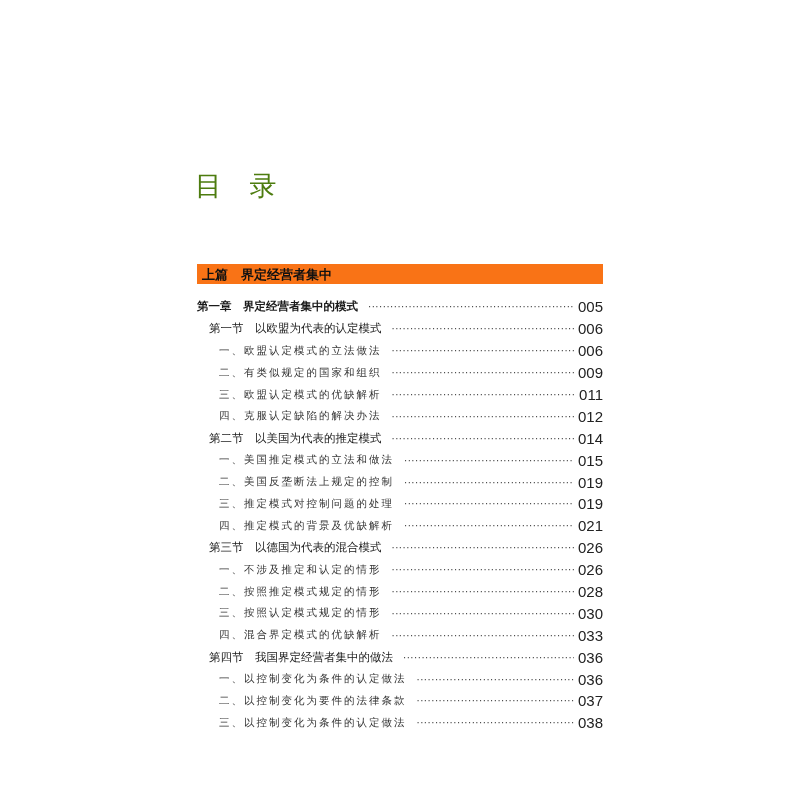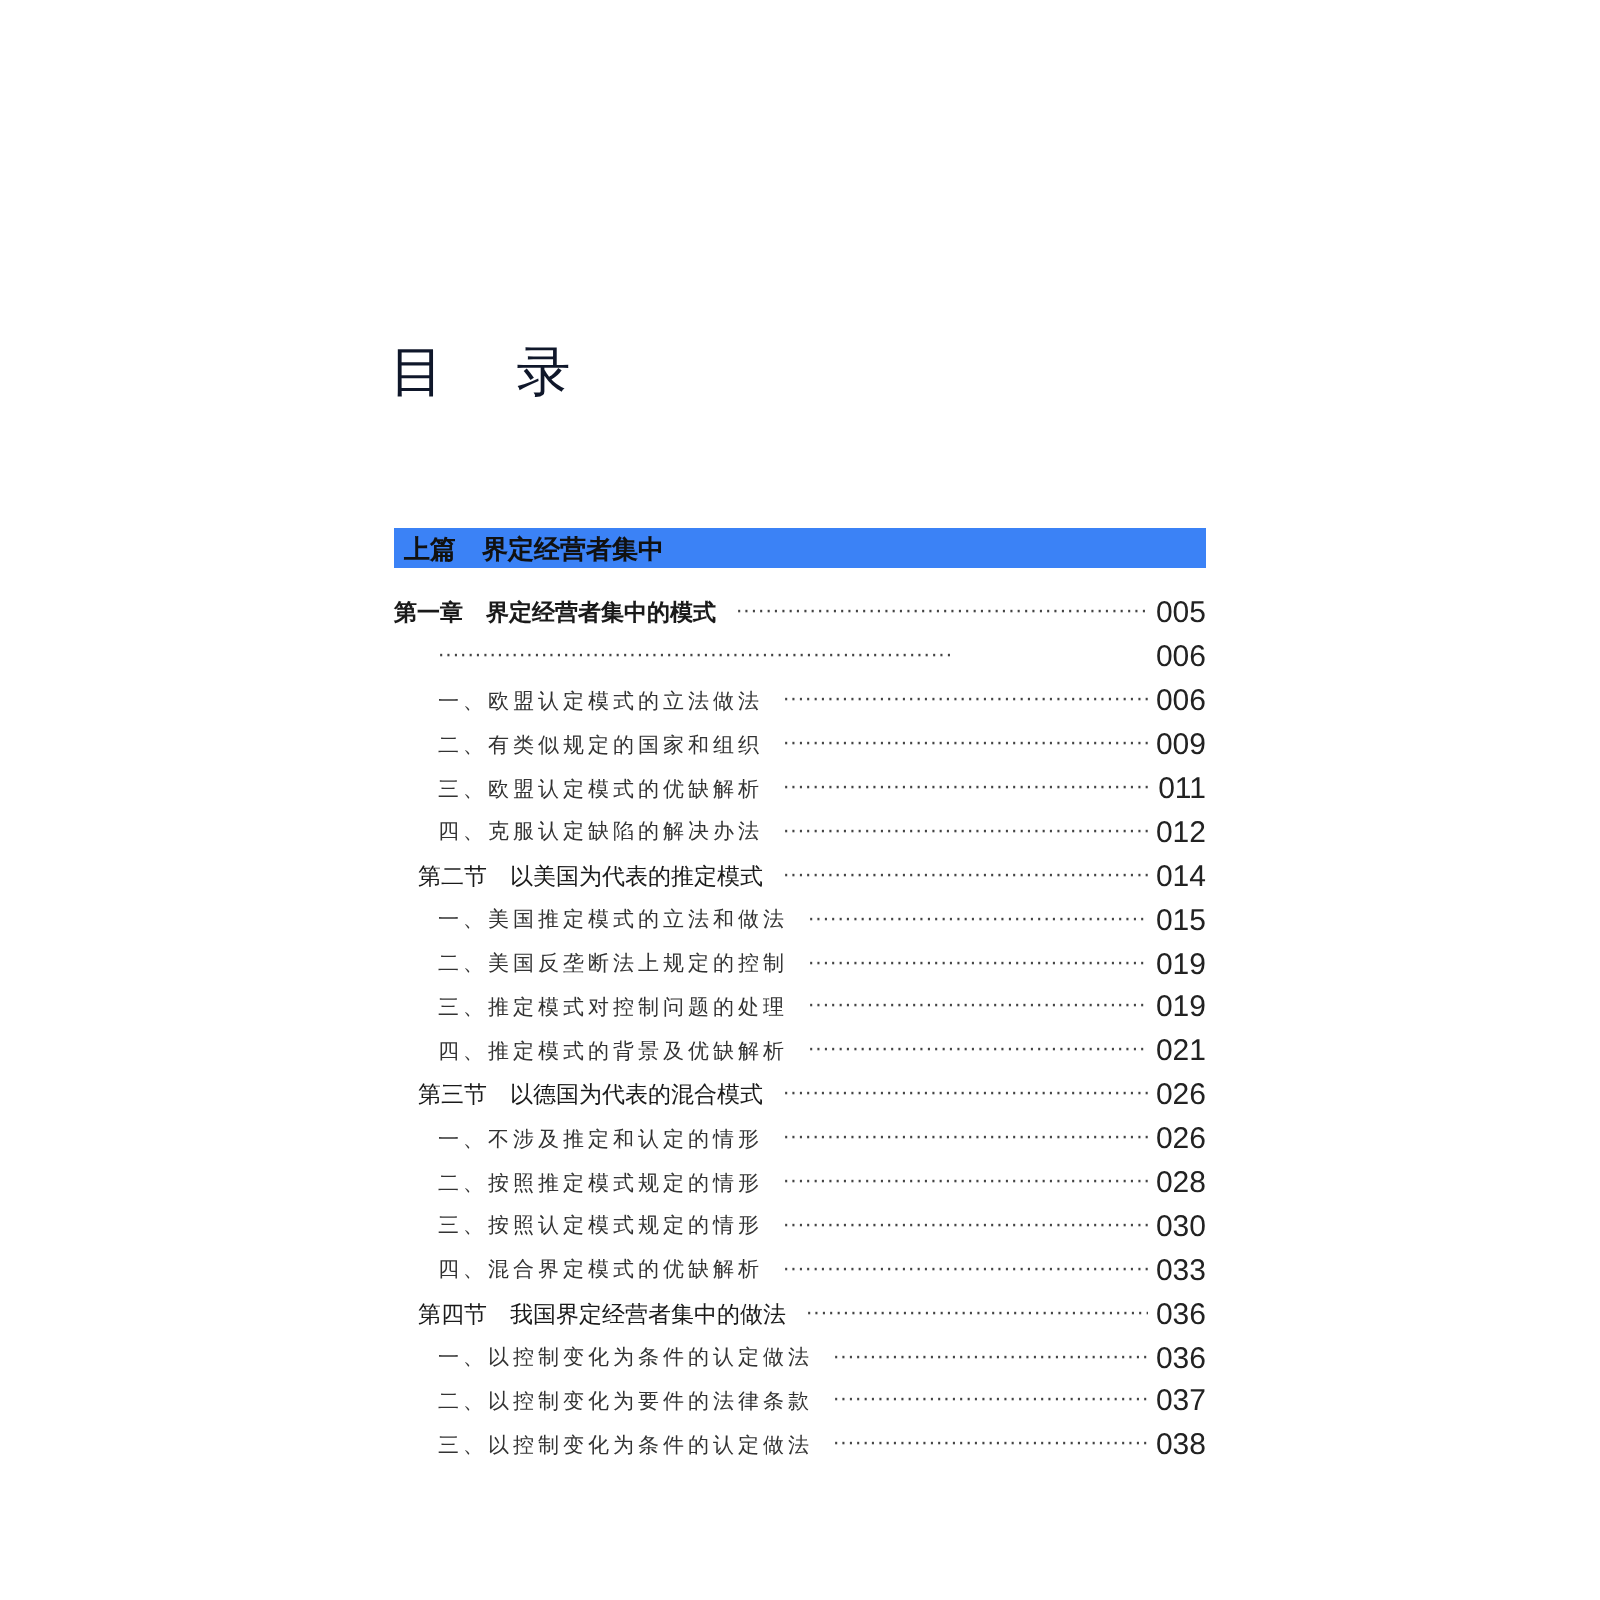--- a/index.html
+++ b/index.html
@@ -1,21 +1,21 @@
 <!DOCTYPE html>
 <html><head>
 <meta charset="utf-8">
 <style>
   html, body { margin: 0; padding: 0; background: #ffffff; }
   body { width: 800px; height: 800px; position: relative; overflow: hidden;
          font-family: "DejaVu Sans", sans-serif; color: #1a1a1a; }
   .title { position: absolute; left: 195px; top: 168px; font-size: 27px;
-           letter-spacing: 10px; font-family: Liberation Mono, monospace; color: #0f172a; }
+           letter-spacing: 10px; font-family: Liberation Sans, sans-serif; color: #4d7c0f; }
   .part-bar { position: absolute; left: 197px; top: 264px; width: 406px; height: 20px;
-              background: #3b82f6; }
+              background: #f97316; }
   .part-bar span { position: absolute; left: 5px; top: 2px; font-size: 13px; font-weight: bold;
                    font-family: "DejaVu Serif", serif; color: #111; white-space: pre; }
   .toc { position: absolute; left: 197px; top: 296px; width: 406px; }
   .row { height: 21.9px; display: flex; align-items: center; font-size: 11.5px; }
   .row .label { white-space: pre; }
   .row .dots { flex: 1; overflow: hidden; white-space: nowrap; color: #444;
                margin: 0 4px 0 10px; font-size: 10px; letter-spacing: 0.5px; }
   .row .page { font-family: "Liberation Sans", sans-serif; font-size: 15px; color: #222; }
   .lvl-chapter .label { font-weight: bold; font-family: "DejaVu Sans", sans-serif; text-align: center; }
   .lvl-section { padding-left: 12px; }
@@ -32,20 +32,21 @@
   <span>上篇　界定经营者集中</span>
 </div>
 
 <div class="toc" id="toc">
     <div class="row lvl-chapter">
       <span class="label">第一章　界定经营者集中的模式</span>
       <span class="dots">······································································</span>
       <span class="page">005</span>
     </div>
     <div class="row lvl-section">
+      <span class="label">第一节　以欧盟为代表的认定模式</span>
       <span class="dots">······································································</span>
       <span class="page">006</span>
     </div>
     <div class="row lvl-item">
       <span class="label">一、欧盟认定模式的立法做法</span>
       <span class="dots">······································································</span>
       <span class="page">006</span>
     </div>
     <div class="row lvl-item">
       <span class="label">二、有类似规定的国家和组织</span>

